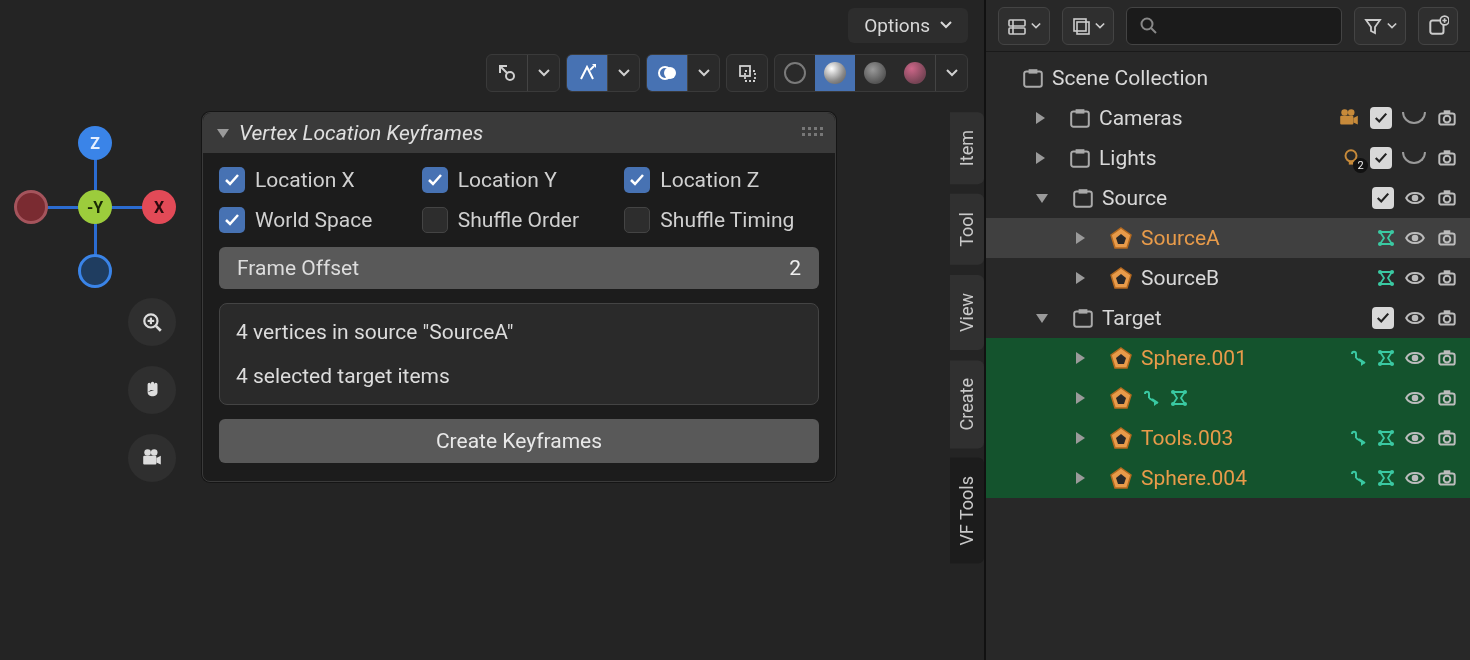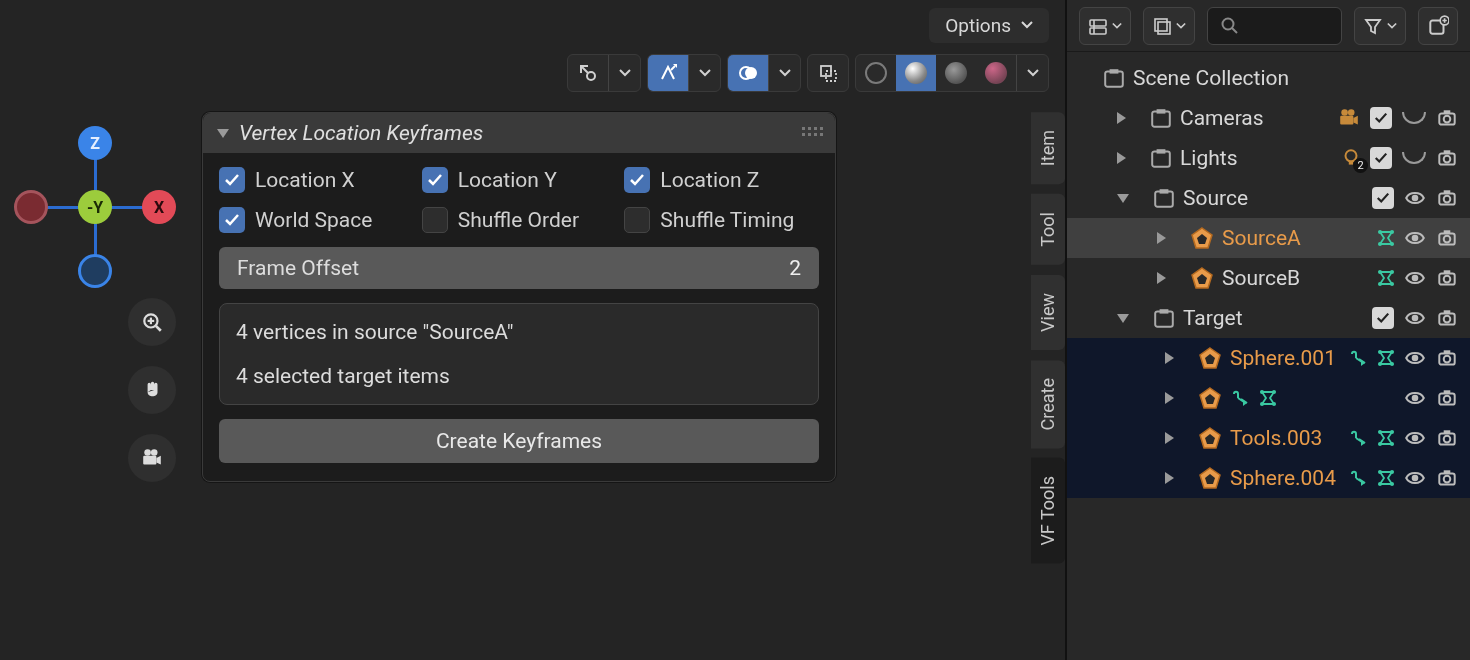--- a/index.html
+++ b/index.html
@@ -1,20 +1,20 @@
 <!DOCTYPE html>
 <html><head>
 <meta charset="utf-8">
 <style>
   * { box-sizing: border-box; margin: 0; padding: 0; font-family: -apple-system, "Segoe UI", Roboto, sans-serif; }
   body { background: #161616; color: #d0d0d0; width: 1470px; height: 660px; overflow: hidden; display: flex; }
   svg { display: block; }
 
   
-  .viewport-area { width: 1065px; height: 660px; background: #242424; position: relative; }
+  .viewport-area { width: 984px; height: 660px; background: #242424; position: relative; }
   .header-bar { height: 50px; display: flex; align-items: center; justify-content: flex-end; padding: 0 16px; }
   .options-btn { background: #2d2d2d; color: #d8d8d8; border: none; border-radius: 6px; padding: 6px 16px; font-size: 19px; display: flex; align-items: center; gap: 10px; cursor: pointer; }
   .chev-down { width: 12px; height: 12px; }
 
   .toolbar-row { display: flex; align-items: center; gap: 6px; padding: 4px 16px 4px 0; justify-content: flex-end; }
   .tool-group { display: flex; align-items: center; background: #2a2a2a; border-radius: 6px; overflow: hidden; border: 1px solid #3a3a3a; }
   .tool-btn { width: 40px; height: 36px; background: transparent; border: none; display: flex; align-items: center; justify-content: center; color: #d0d0d0; cursor: pointer; }
   .tool-btn.blue { background: #4772b3; color: #fff; }
   .tool-btn.sep { border-left: 1px solid #444; }
   .tool-btn.narrow { width: 32px; }
@@ -72,21 +72,21 @@
   .outliner { flex: 1; height: 660px; background: #282828; border-left: 2px solid #111; display: flex; flex-direction: column; }
   .outliner-header { height: 52px; display: flex; align-items: center; gap: 12px; padding: 6px 12px; border-bottom: 1px solid #1a1a1a; }
   .hdr-btn { height: 38px; border-radius: 6px; background: #2f2f2f; border: 1px solid #444; display: flex; align-items: center; justify-content: center; padding: 0 8px; gap: 4px; cursor: pointer; color: #ccc; }
   .hdr-search { flex: 1; height: 38px; border-radius: 6px; background: #1b1b1b; border: 1px solid #444; display: flex; align-items: center; padding: 0 12px; color: #888; }
   .hdr-search svg { width: 20px; height: 20px; margin-right: 8px; }
 
   .tree { padding: 6px 0; font-size: 21px; }
   .row { display: flex; align-items: center; height: 40px; padding-right: 12px; gap: 8px; position: relative; }
   .row .indent { display: inline-block; }
   .row.sel-blue { background: #404040; }
-  .row.sel-dark { background: #0f172a; padding-left: 8px; }
+  .row.sel-dark { background: #14532d; }
   .row .name { flex: 1; color: #d8d8d8; }
   .row .name.orange { color: #e89b4a; }
   .row-icons { display: flex; align-items: center; gap: 10px; margin-left: auto; color: #bcbcbc; }
   .tri { width: 0; height: 0; border-style: solid; display: inline-block; }
   .tri.right { border-width: 6px 0 6px 9px; border-color: transparent transparent transparent #9a9a9a; }
   .tri.down { border-width: 9px 6px 0 6px; border-color: #9a9a9a transparent transparent transparent; }
   .mesh-icon { width: 24px; height: 24px; }
   .vtx-icon { color: #3ac9a2; }
   .link-icon { color: #3ac9a2; }
   .checkbox-sm { width: 22px; height: 22px; border-radius: 4px; background: #d8d8d8; display: flex; align-items: center; justify-content: center; }

